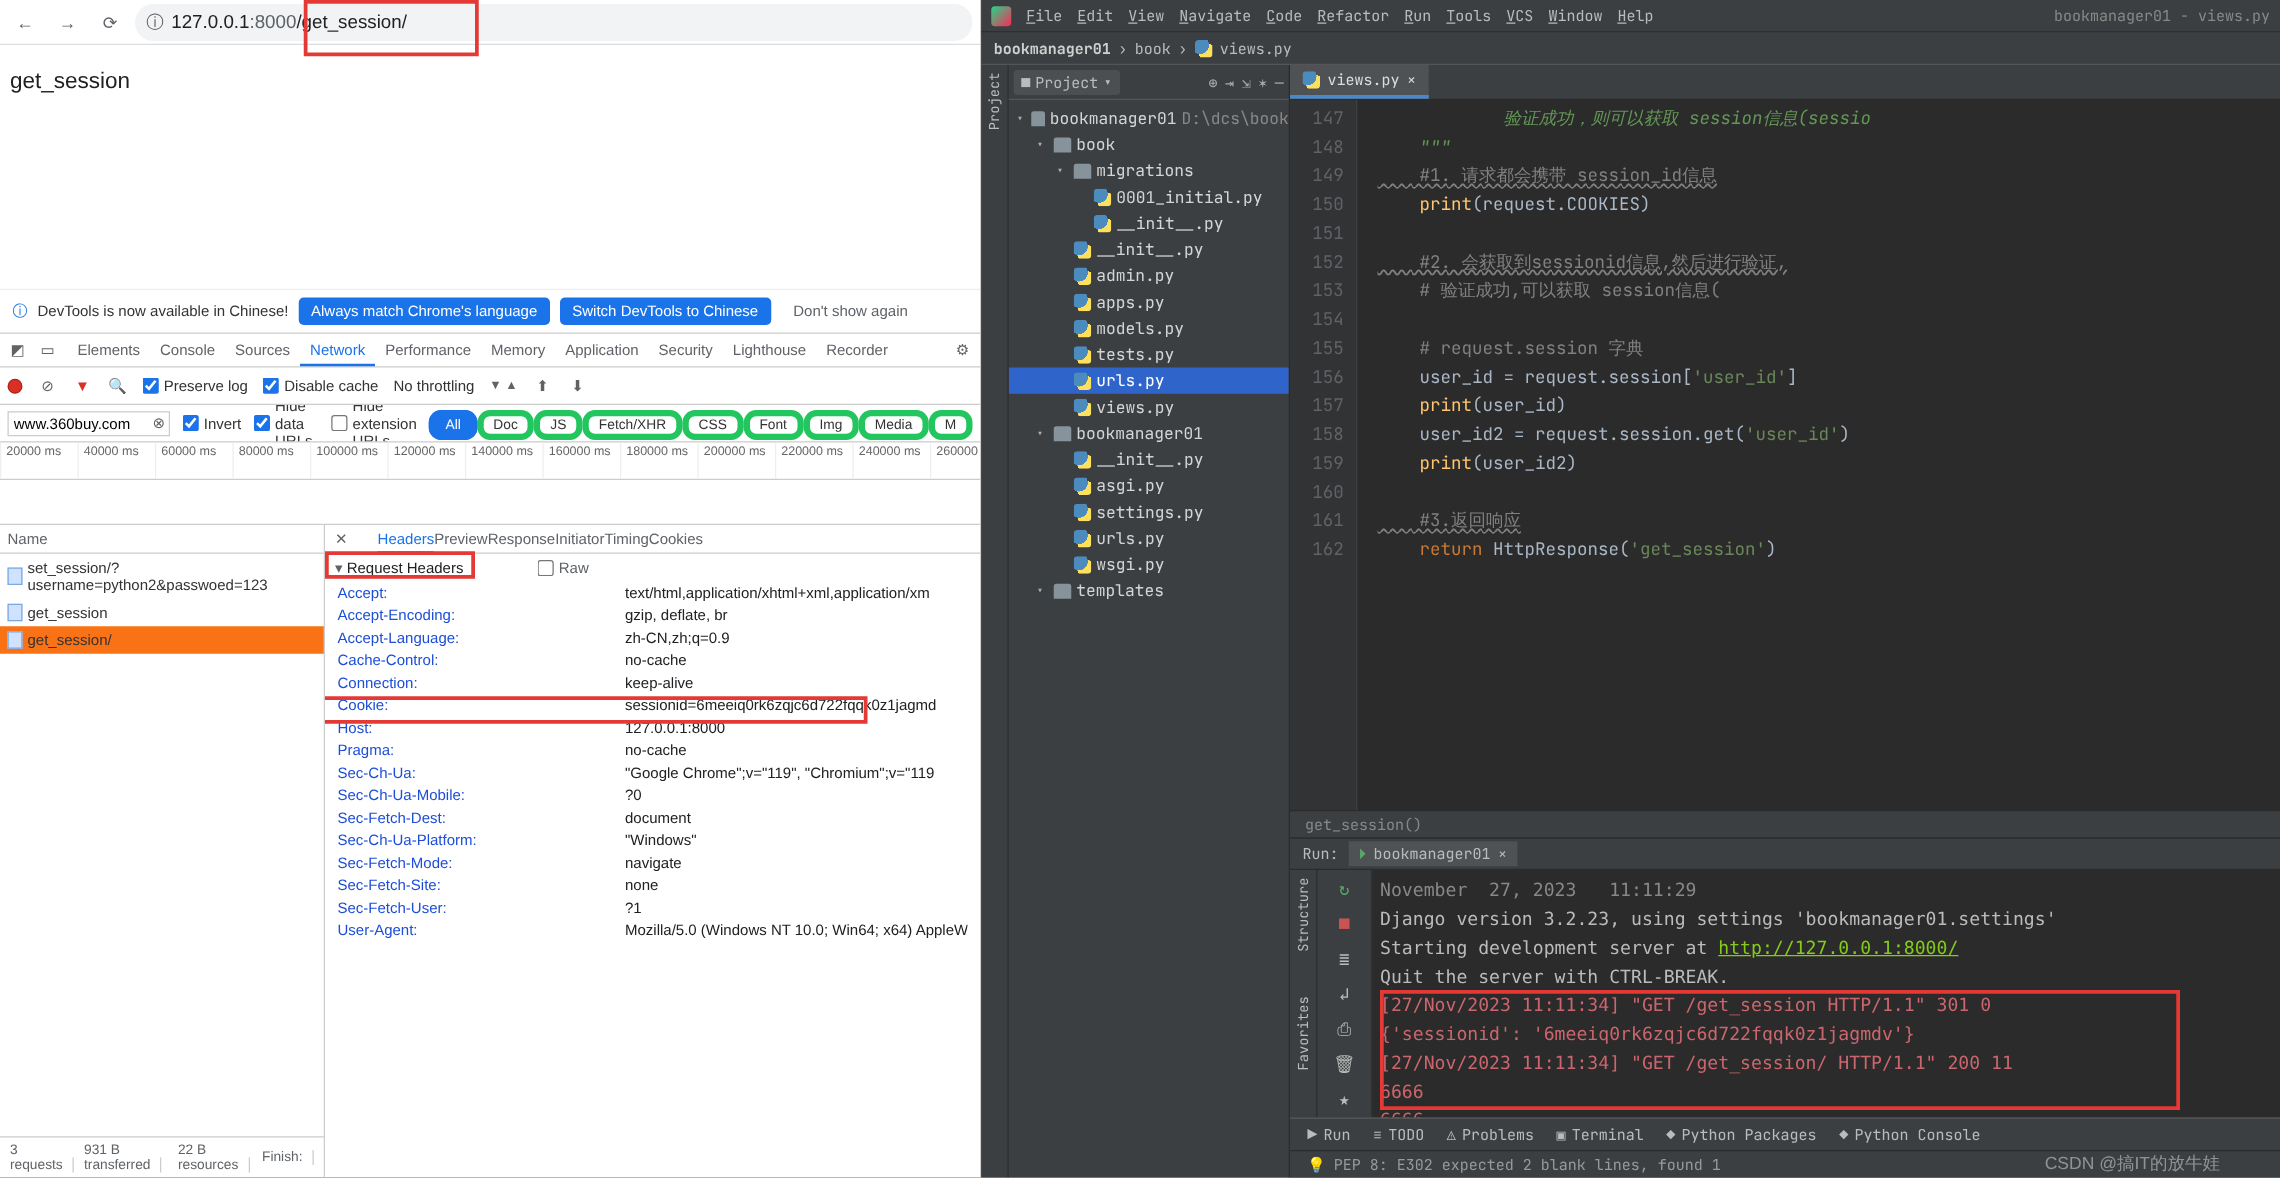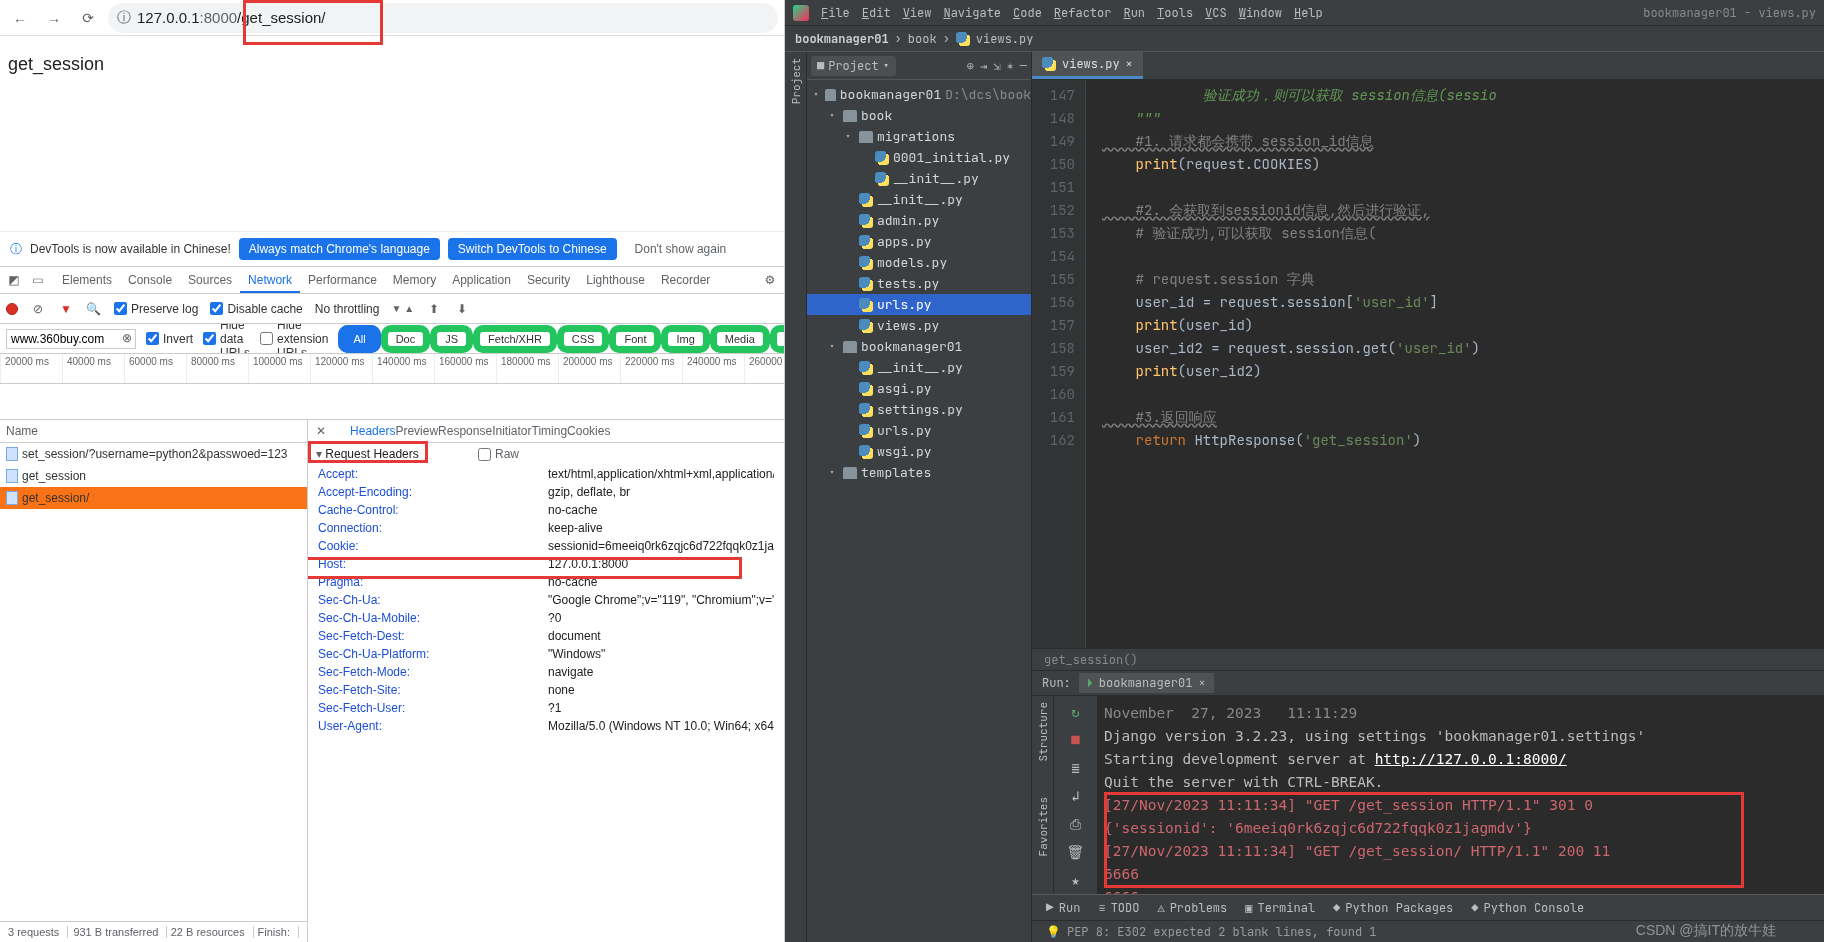--- a/index.html
+++ b/index.html
@@ -19,26 +19,26 @@
   .dt-tabs { display:flex; align-items:center; gap:8px; border-top:1px solid #ccc; border-bottom:1px solid #ccc; padding:0 6px; height:28px; }
   .dt-tab { padding:4px 8px; color:#5f6368; }
   .dt-tab.active { color:#1a73e8; border-bottom:2px solid #1a73e8; }
   .dt-ctrl { display:flex; align-items:center; gap:12px; border-bottom:1px solid #ccc; height:30px; padding:0 6px; }
   .icon-sm { width:16px; height:16px; display:inline-flex; align-items:center; justify-content:center; color:#5f6368; }
   .red-dot { width:12px; height:12px; border-radius:50%; background:#d93025; border:1px solid #b0201a;}
   .cb { display:flex; align-items:center; gap:4px; color:#333; }
   .cb input { accent-color:#1a73e8; }
   .filter-row { display:flex; align-items:center; gap:10px; border-bottom:1px solid #ccc; height:30px; padding:0 6px; overflow:hidden; }
   .search-fld { border:1px solid #ccc; padding:2px 20px 2px 4px; height:20px; width:130px; font-size:12px; position:relative; }
-  .pill { border:7px solid #22c55e; border-radius:10px; padding:1px 8px; font-size:11px; color:#333; }
+  .pill { border:5px solid #22c55e; border-radius:10px; padding:1px 8px; font-size:11px; color:#333; }
   .pill.active { background:#1a73e8; color:#fff; border-color:#1a73e8; }
   .waterfall-ruler { display:flex; border-bottom:1px solid #ccc; height:30px; font-size:10px; color:#666; }
   .wf-tick { flex:0 0 62px; border-left:1px solid #eee; padding:2px 0 0 4px; }
   .req-detail { flex:1; display:flex; min-height:0; }
-  .req-list { width:308px; border-right:1px solid #ccc; display:flex; flex-direction:column; }
+  .req-list { width:260px; border-right:1px solid #ccc; display:flex; flex-direction:column; }
   .req-list-header { border-bottom:1px solid #ccc; padding:4px 6px; color:#5f6368; font-size:12px; }
   .req-item { padding:4px 6px; display:flex; align-items:center; gap:4px; color:#333; }
   .req-item.sel { background:#f97316; }
   .doc-icon { width:12px; height:14px; background:#cfe2ff; border:1px solid #7aa7e6; flex-shrink:0; }
   .detail-pane { flex:1; overflow:hidden; display:flex; flex-direction:column; }
   .detail-tabs { display:flex; gap:16px; padding:4px 8px; border-bottom:1px solid #ccc; align-items:center; }
   .detail-tab { color:#5f6368; }
   .detail-tab.active { color:#1a73e8; border-bottom:2px solid #1a73e8; padding-bottom:3px; }
   .close-x { color:#5f6368; margin-right:8px; }
   .hdr-section { padding:4px 8px; position:relative; }
@@ -85,21 +85,21 @@
   .c-ul { text-decoration:underline wavy #808080; }
   .c-green-it { color:#629755; font-style:italic; }
   .crumb2 { height:22px; background:#3c3f41; color:#888; padding:0 12px; display:flex; align-items:center; font-size:12px; border-top:1px solid #2b2b2b;}
   .run-head { height:26px; background:#3c3f41; border-top:1px solid #2b2b2b; border-bottom:1px solid #2b2b2b; display:flex; align-items:center; gap:8px; padding:0 10px; }
   .run-tab { background:#4e5254; padding:2px 8px; display:flex; align-items:center; gap:6px; }
   .run-body { display:flex; height:198px; background:#2b2b2b; }
   .run-tools { width:44px; background:#3c3f41; display:flex; flex-direction:column; align-items:center; gap:8px; padding-top:6px; border-right:1px solid #2b2b2b; }
   .rt-ic { width:20px; height:20px; display:flex; align-items:center; justify-content:center; font-size:14px; }
   .console { flex:1; padding:6px 6px; font-family:"Consolas",monospace; font-size:14.5px; line-height:23px; white-space:pre; color:#bbb; overflow:hidden; position:relative; }
   .con-red { color:#cc666e; }
-  .con-link { color:#ffffff; text-decoration:underline; }
+  .con-link { color:#84cc16; text-decoration:underline; }
   .bottom-bar { height:26px; background:#3c3f41; border-top:1px solid #595b5d; display:flex; align-items:center; gap:18px; padding:0 14px; color:#bbb; }
   .bb-item { display:flex; align-items:center; gap:5px; }
   .bb-item.run span{ color:#bbb;}
   .play-g { color:#59a869; font-size:13px; }
   .hint-bar { height:22px; background:#3c3f41; padding:0 14px; display:flex; align-items:center; gap:6px; color:#999; border-top:1px solid #2b2b2b; }
   .yellow-bulb { color:#f2c55c; }
   .watermark { position:absolute; right:48px; bottom:2px; color:#bfbfbf; font-size:14px; font-family:Arial, sans-serif; opacity:.65;}
 </style>
 </head>
 <body>
@@ -232,20 +232,24 @@
       </div>
       <div id="hdr-rows" style="position:relative;">
         <div class="highlight-red" style="left:-6px; top:92px; width:440px; height:22px;"></div>
       <div class="hdr-row">
             <span class="hdr-k">Accept:</span>
             <span class="hdr-v">text/html,application/xhtml+xml,application/xm</span>
           </div>
           <div class="hdr-row">
             <span class="hdr-k">Accept-Encoding:</span>
             <span class="hdr-v">gzip, deflate, br</span>
+          </div>
+          <div class="hdr-row">
+            <span class="hdr-k">Accept-Language:</span>
+            <span class="hdr-v">zh-CN,zh;q=0.9</span>
           </div>
           <div class="hdr-row">
             <span class="hdr-k">Cache-Control:</span>
             <span class="hdr-v">no-cache</span>
           </div>
           <div class="hdr-row">
             <span class="hdr-k">Connection:</span>
             <span class="hdr-v">keep-alive</span>
           </div>
           <div class="hdr-row">

